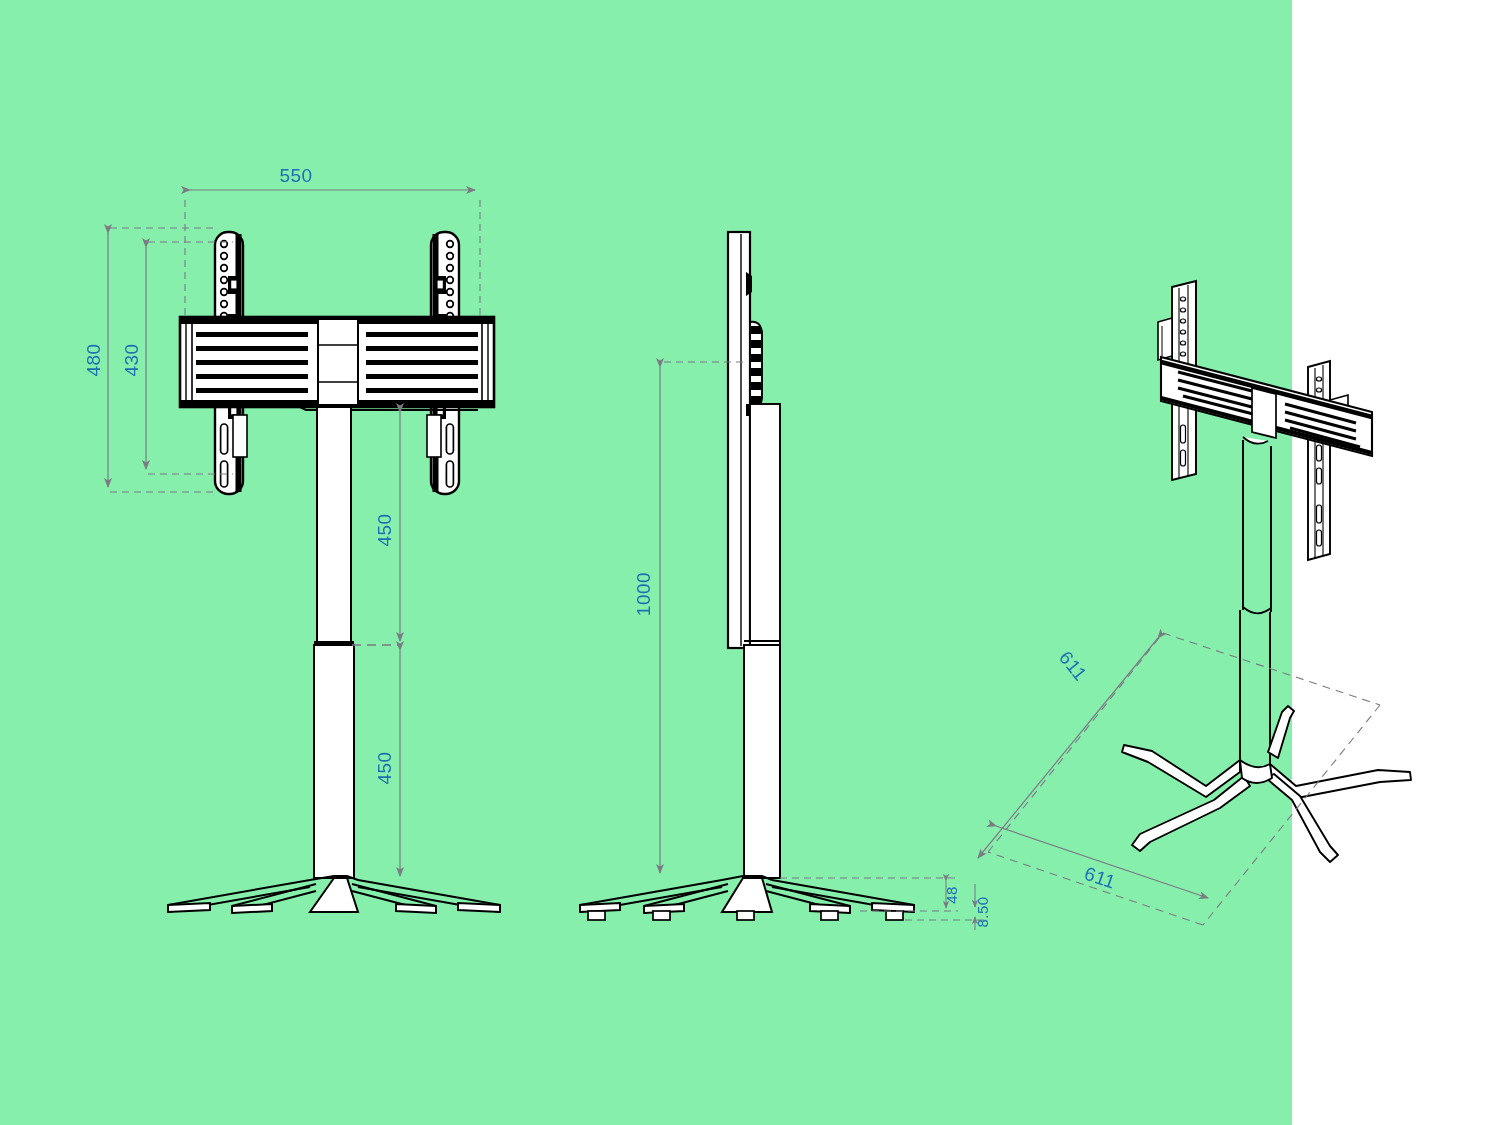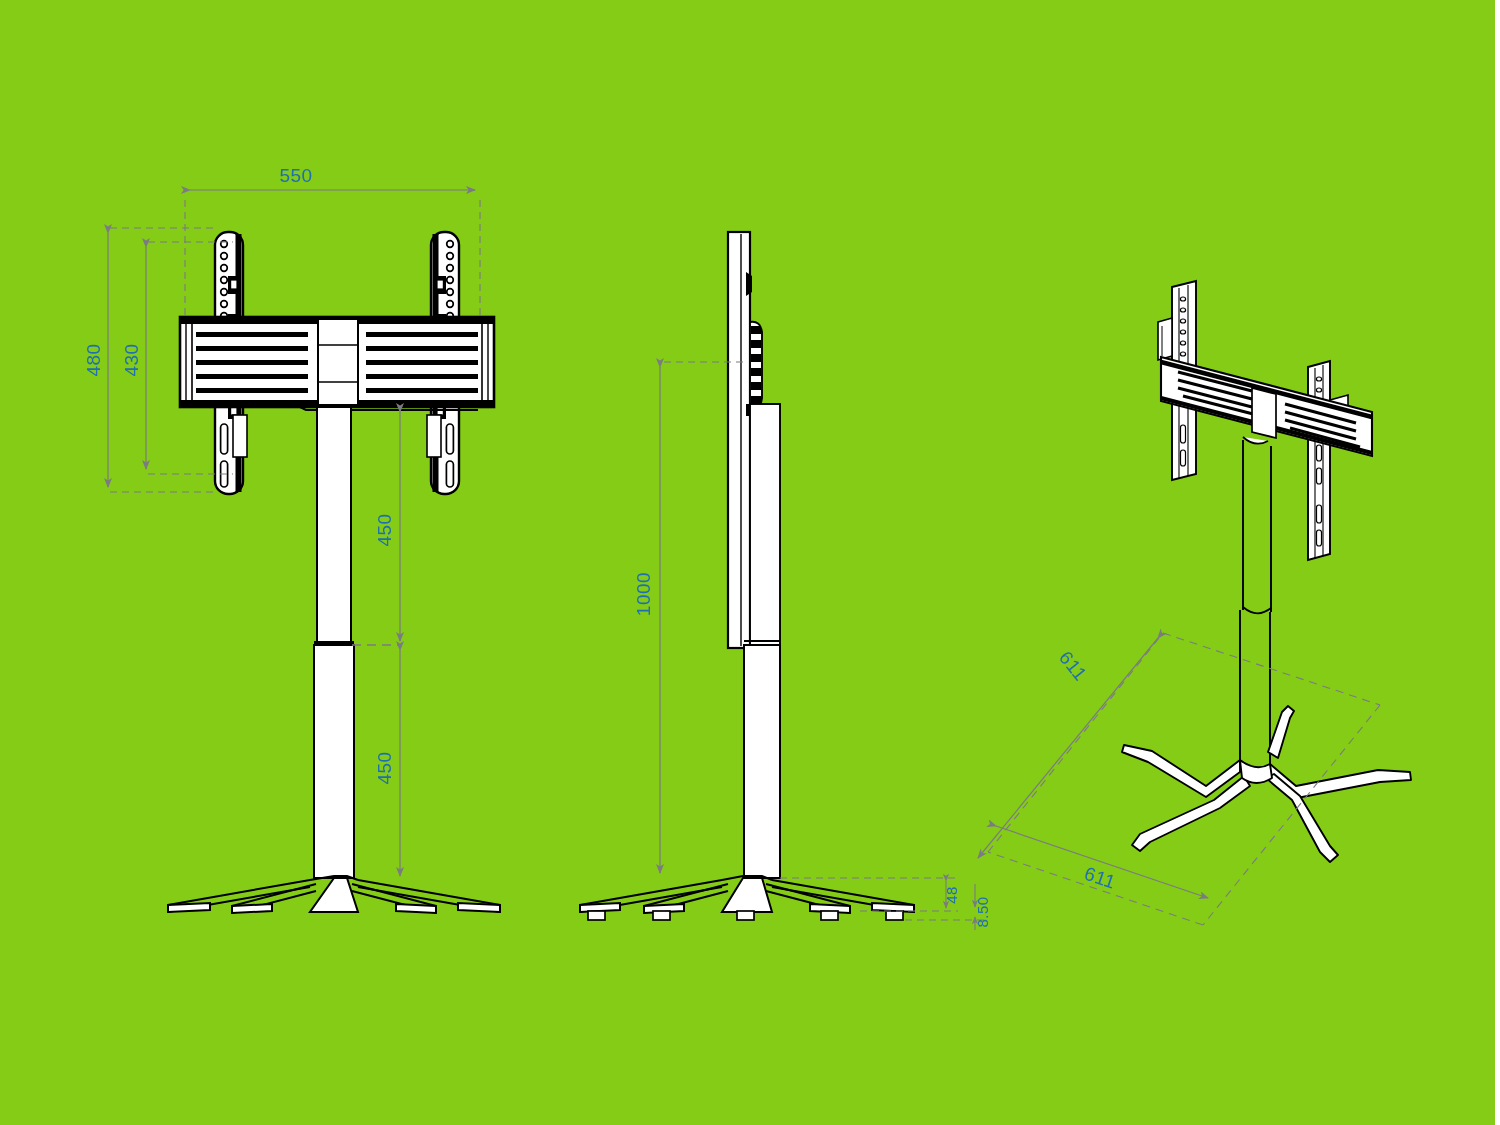--- a/index.html
+++ b/index.html
@@ -1,18 +1,18 @@
 <!DOCTYPE html>
 <html><head>
 <meta charset="utf-8">
 <style>
   html,body{margin:0;padding:0;background:#ffffff;}
   body{width:1500px;height:1125px;overflow:hidden;
        font-family:"Liberation Sans", sans-serif;}
-  #stage{position:relative;width:1495px;height:1125px;background:#84cc16;}
+  #stage{position:relative;width:1292px;height:1125px;background:#86efac;}
   svg.layer{position:absolute;left:0;top:0;width:1500px;height:1125px;}
   .dimtext{font-family:"Liberation Sans", sans-serif;font-size:19px;
            fill:#1f6fb2;letter-spacing:.5px;}
   .dimtext.small{font-size:15px;}
 </style>
 </head>
 <body>
 
 <div id="stage">
 

